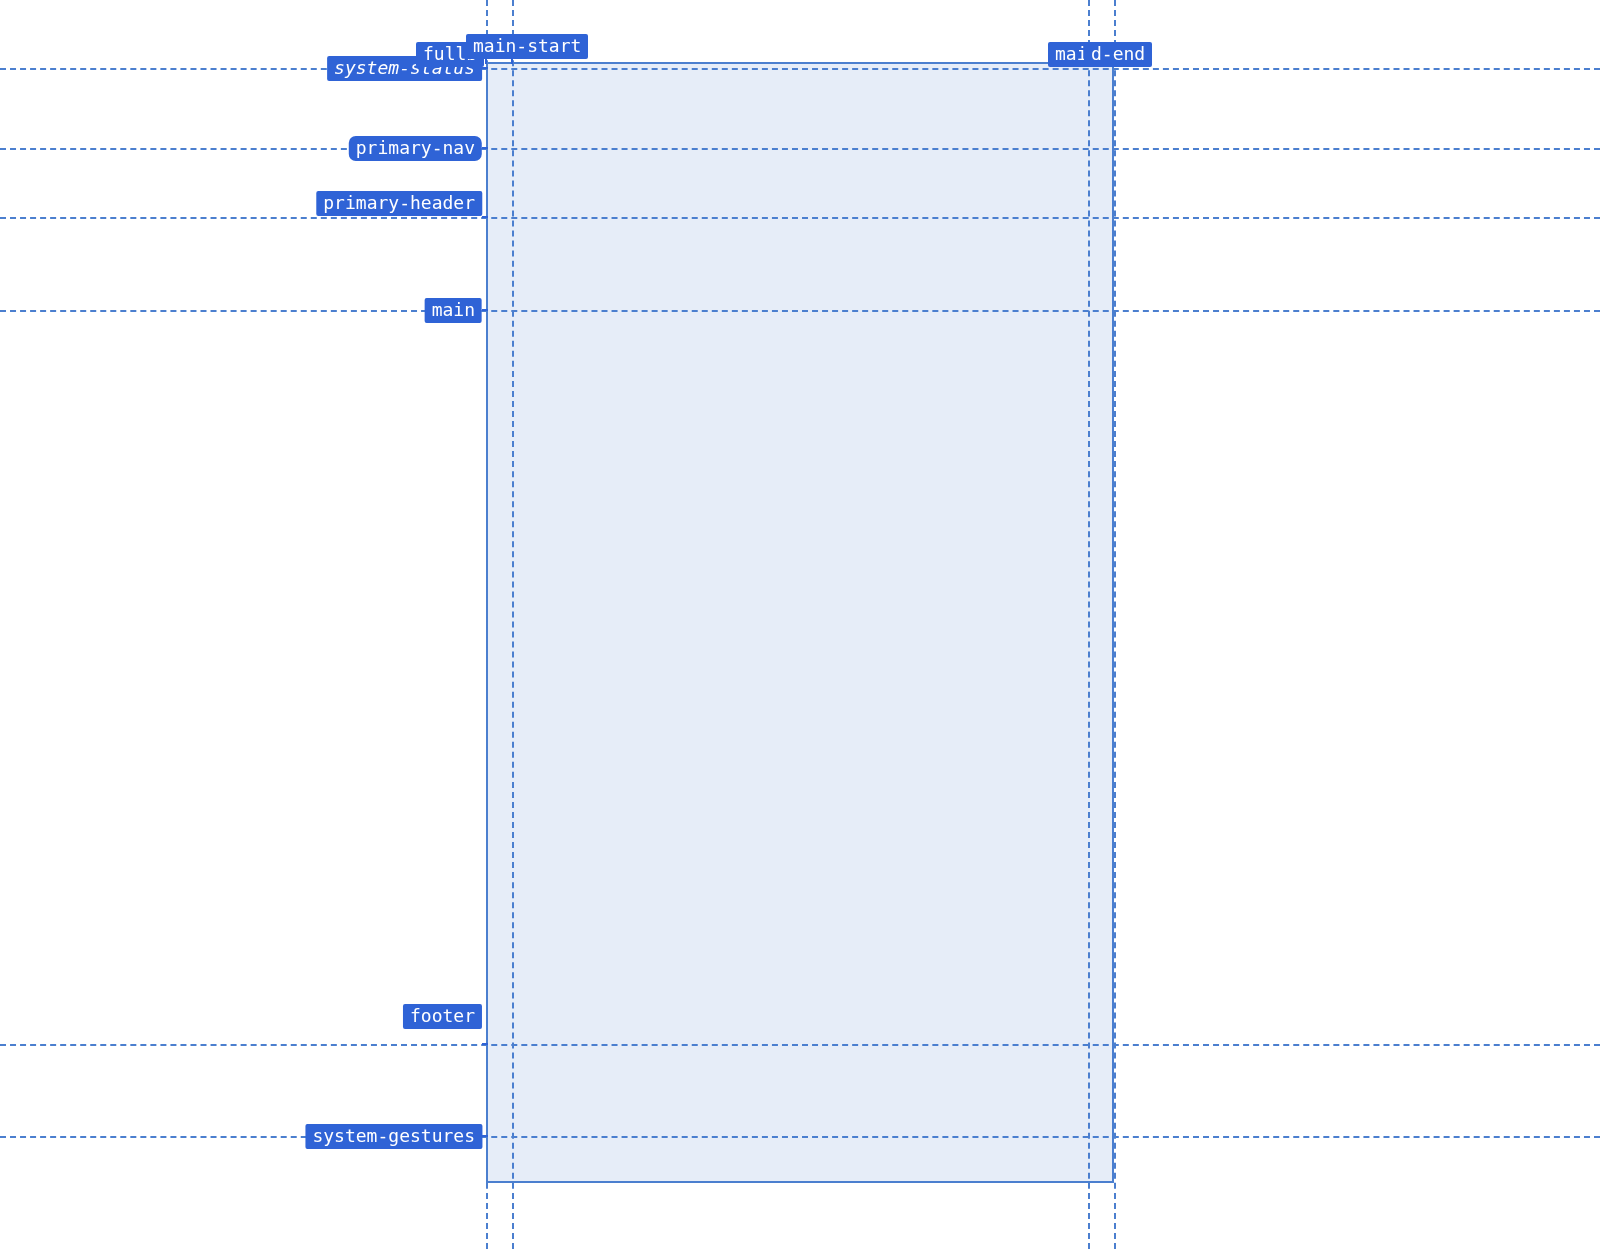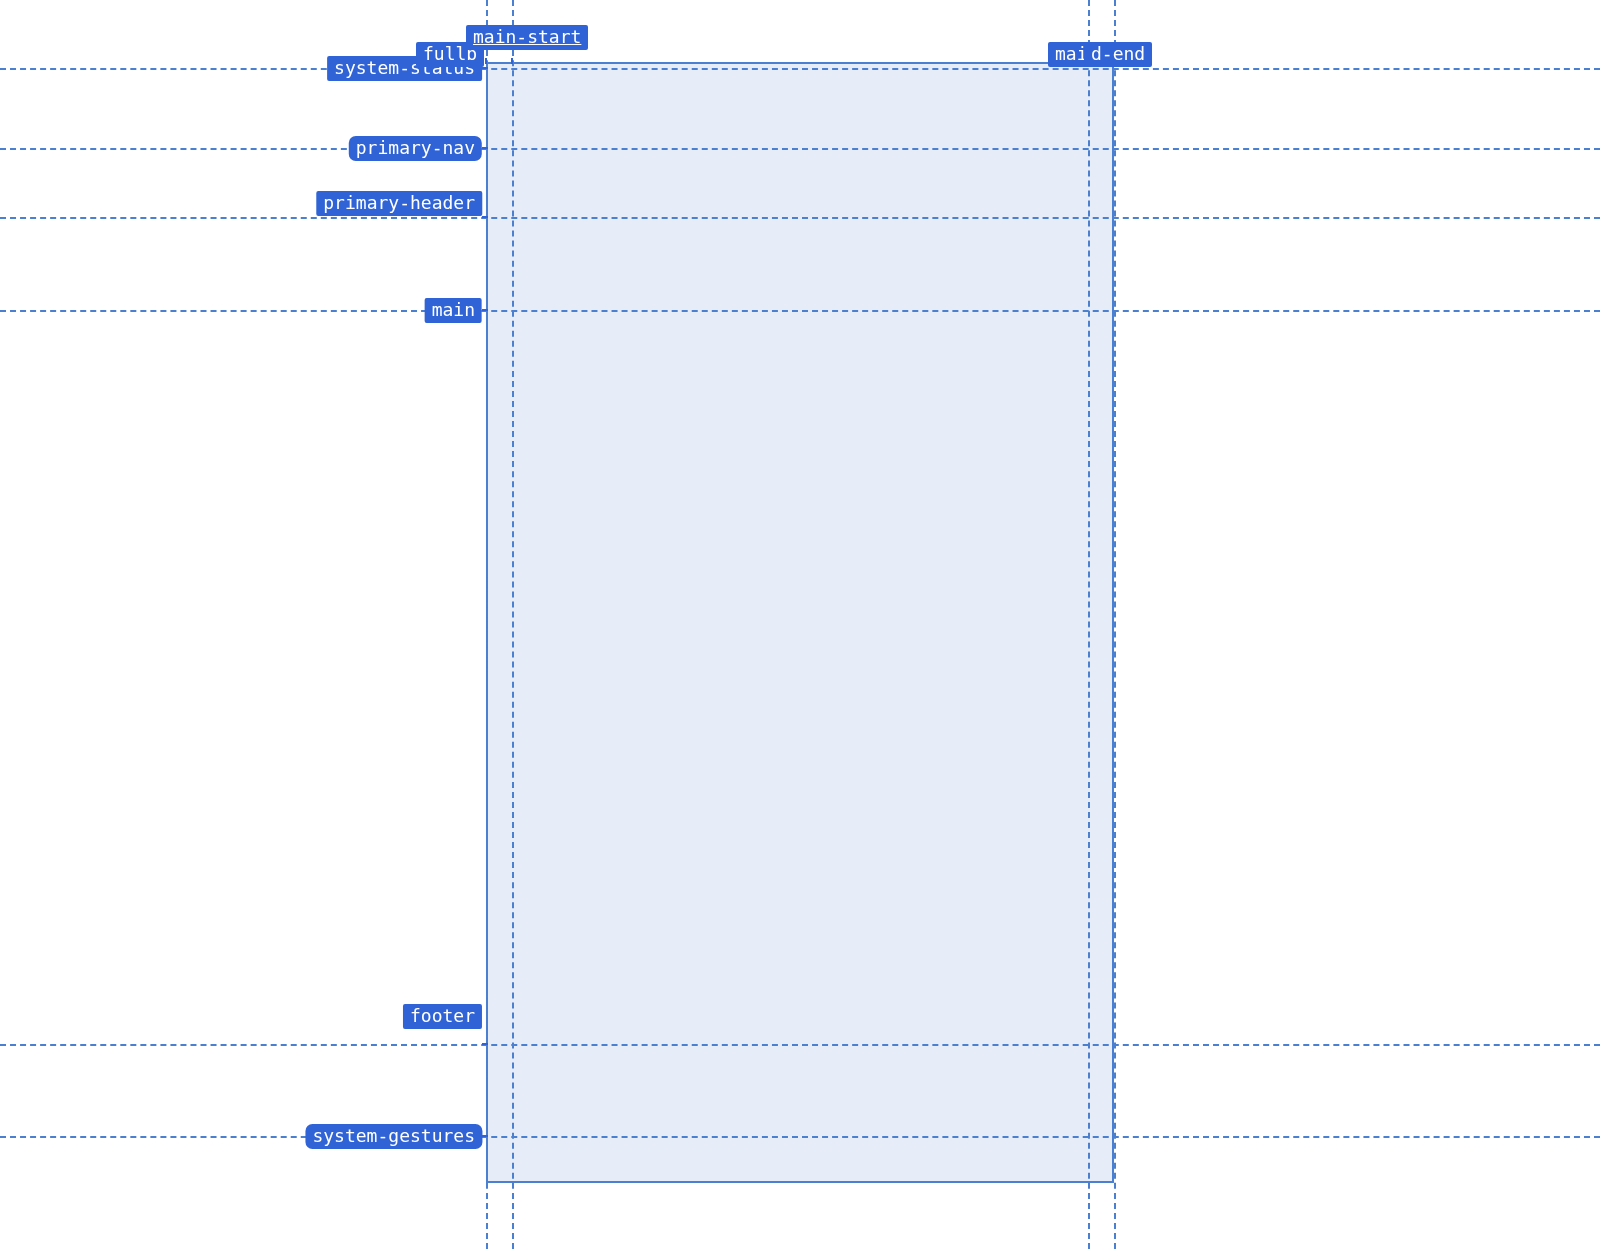--- a/index.html
+++ b/index.html
@@ -57,30 +57,30 @@
   <div class="guide v" id="col-fullbleed-end" style="left: 1114px;"></div>
 
   <div class="guide h" id="row-system-status" style="top: 68px;"></div>
   <div class="guide h" id="row-primary-nav" style="top: 148px;"></div>
   <div class="guide h" id="row-primary-header" style="top: 217px;"></div>
   <div class="guide h" id="row-main" style="top: 310px;"></div>
   <div class="guide h" id="row-footer" style="top: 1044px;"></div>
   <div class="guide h" id="row-system-gestures" style="top: 1136px;"></div>
 
   <span class="tag" id="lbl-fullbleed-start" style="left: 416px; top: 42px; z-index: 1;">fullb</span>
-  <span class="tag" id="lbl-main-start" style="left: 466px; top: 25px; z-index: 2; text-decoration: underline;">main-start</span>
+  <span class="tag" id="lbl-main-start" style="left: 466px; top: 34px; z-index: 2;">main-start</span>
   <span class="tag" id="lbl-main-end" style="left: 1048px; top: 42px; z-index: 1;">main-end</span>
   <span class="tag" id="lbl-fullbleed-end" style="left: 1084px; top: 42px; z-index: 2;">d-end</span>
 
-  <span class="tag right" id="lbl-system-status" style="left: 482px; top: 56px;">system-status</span>
+  <span class="tag right" id="lbl-system-status" style="left: 482px; top: 56px; font-style: italic;">system-status</span>
   <span class="tag right" id="lbl-primary-nav" style="left: 482px; top: 136px; border-radius: 7px;">primary-nav</span>
   <span class="tag right" id="lbl-primary-header" style="left: 482px; top: 191px;">primary-header</span>
   <span class="tag right" id="lbl-main" style="left: 482px; top: 298px;">main</span>
   <span class="tag right" id="lbl-footer" style="left: 482px; top: 1004px;">footer</span>
-  <span class="tag right" id="lbl-system-gestures" style="left: 482px; top: 1124px; border-radius: 7px;">system-gestures</span>
+  <span class="tag right" id="lbl-system-gestures" style="left: 482px; top: 1124px;">system-gestures</span>
 
   <div class="tick" id="tick-system-status" style="left: 482px; top: 67px;"></div>
   <div class="tick" id="tick-primary-nav" style="left: 482px; top: 147px;"></div>
   <div class="tick" id="tick-primary-header" style="left: 482px; top: 216px;"></div>
   <div class="tick" id="tick-main" style="left: 482px; top: 309px;"></div>
   <div class="tick" id="tick-footer" style="left: 482px; top: 1043px;"></div>
   <div class="tick" id="tick-system-gestures" style="left: 482px; top: 1135px;"></div>
 
   <div class="tick v" id="tick-col-fb-start" style="left: 485px; top: 58px;"></div>
   <div class="tick v" id="tick-col-m-start" style="left: 511px; top: 58px;"></div>

